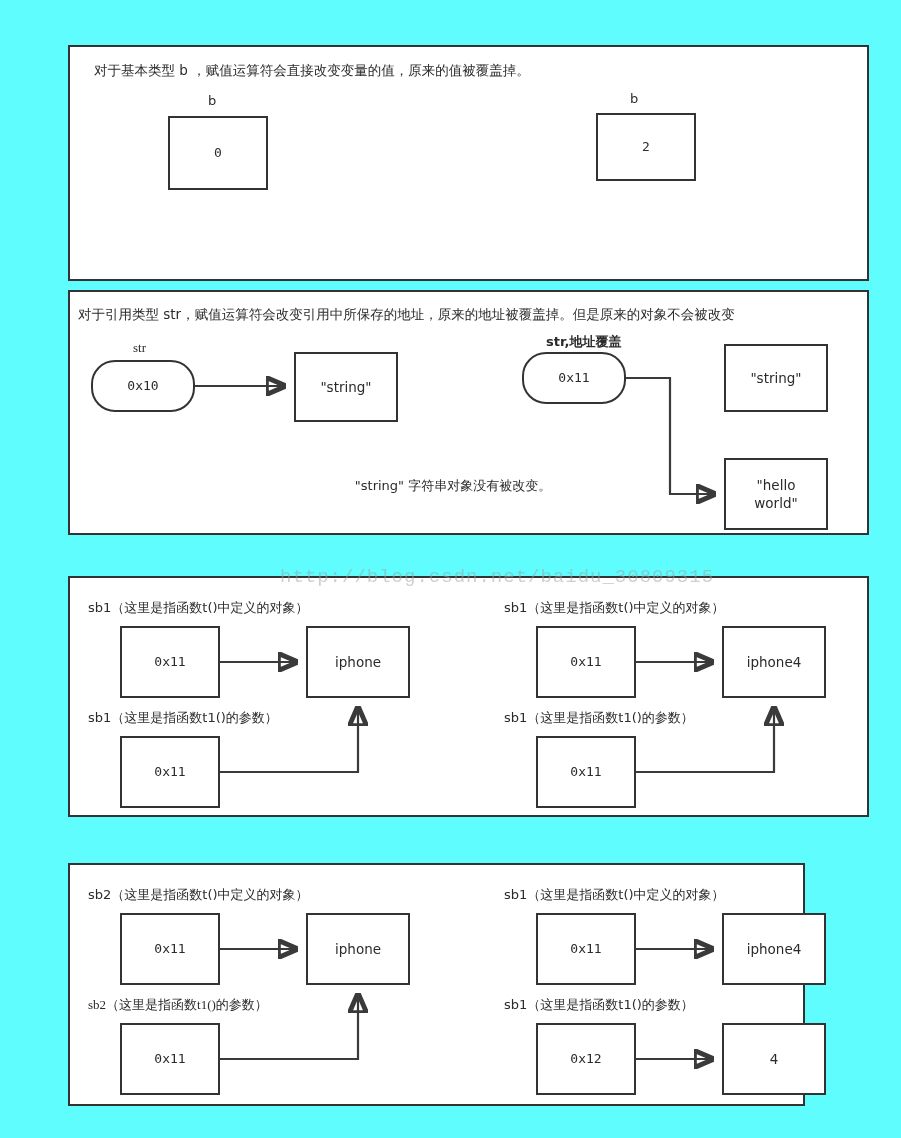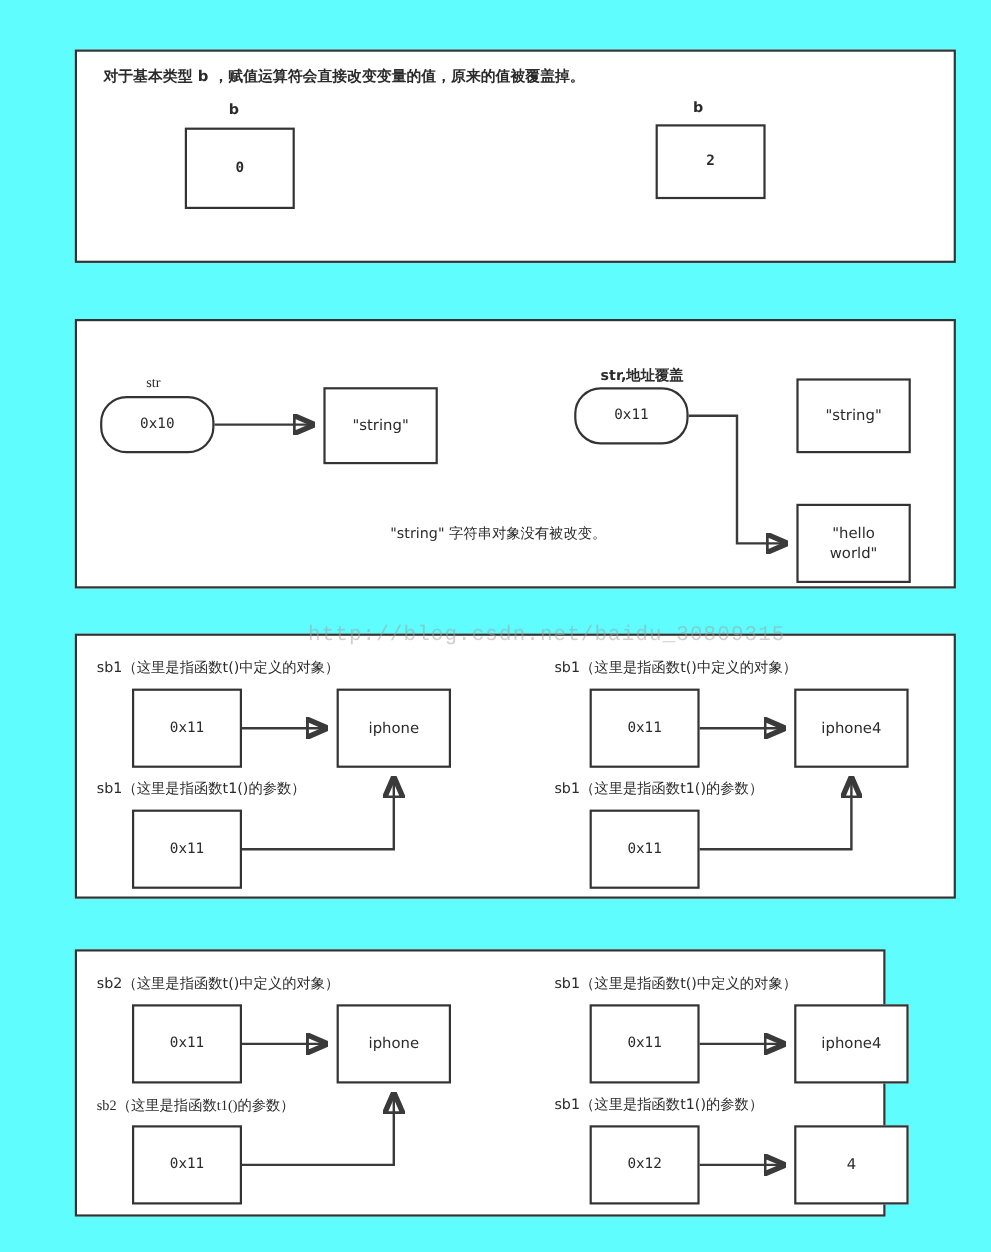--- a/index.html
+++ b/index.html
@@ -15,21 +15,21 @@
     overflow: hidden;
   }
 
   .panel {
     position: absolute;
     background: #ffffff;
     border: 2px solid #333333;
     box-sizing: border-box;
   }
 
-  #panel-basic     { left: 68px;  top: 45px;  width: 801px; height: 194px; font-weight: bold; }
+  #panel-basic     { left: 68px;  top: 45px;  width: 801px; height: 236px; }
   #panel-reference { left: 68px;  top: 290px; width: 801px; height: 245px; }
   #panel-sb1       { left: 68px;  top: 576px; width: 801px; height: 241px; }
   #panel-sb2       { left: 68px;  top: 863px; width: 737px; height: 243px; }
 
   .panel-caption {
     position: absolute;
     font-size: 13.5px;
     color: #2b2b2b;
     white-space: nowrap;
     line-height: 1.3;
@@ -102,20 +102,21 @@
 
   <div class="box mono" style="left:98px; top:69px; width:100px; height:74px;">0</div>
 
   <div class="node-label" style="left:560px; top:44px;">b</div>
 
   <div class="box mono" style="left:526px; top:66px; width:100px; height:68px;">2</div>
 </div>
 
 <div class="panel" id="panel-reference">
 
+  <div class="panel-caption" style="left:8px; top:14px;">对于引用类型 str，赋值运算符会改变引用中所保存的地址，原来的地址被覆盖掉。但是原来的对象不会被改变</div>
 
   <div class="node-label" style="left:63px; top:48px;font-family:Liberation Serif, serif;">str</div>
 
   <div class="box mono rounded" style="left:21px; top:68px; width:104px; height:52px;">0x10</div>
 
   <div class="box" style="left:224px; top:60px; width:104px; height:70px;">"string"</div>
 
   <div class="node-label" style="left:476px; top:42px;font-weight:bold;">str,地址覆盖</div>
 
   <div class="box mono rounded" style="left:452px; top:60px; width:104px; height:52px;">0x11</div>

